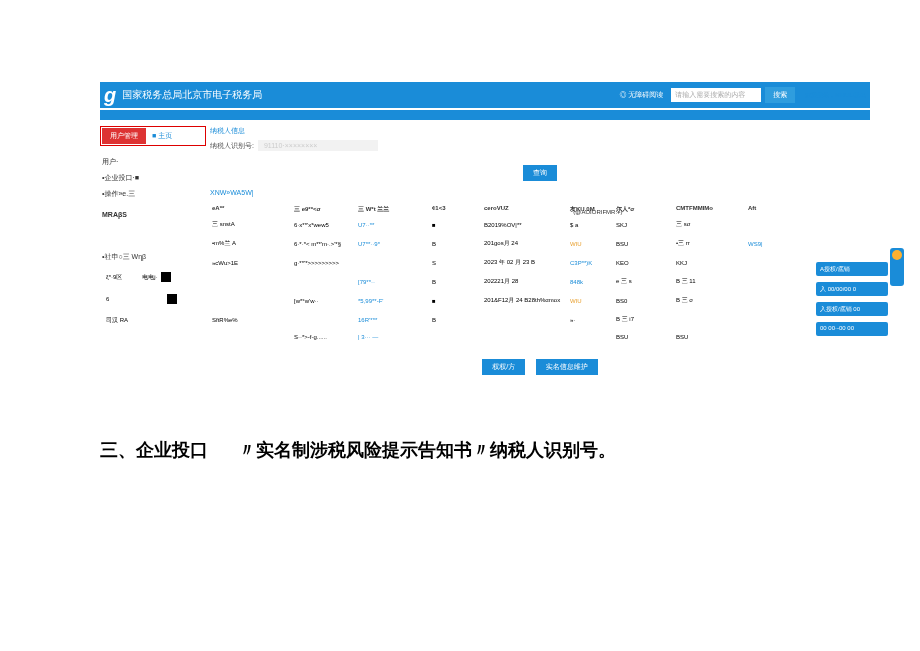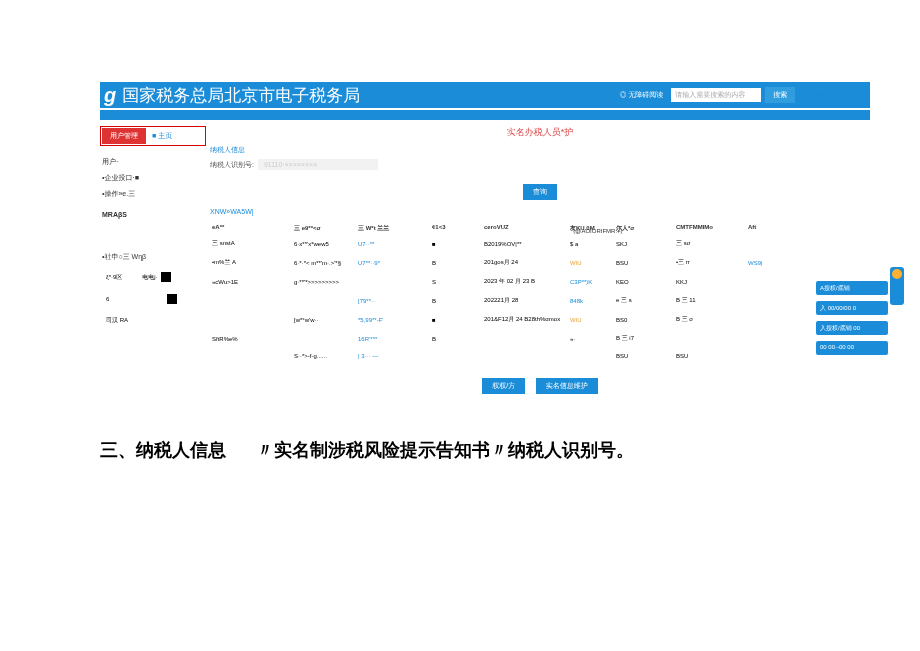--- a/index.html
+++ b/index.html
@@ -3,21 +3,21 @@
   <meta charset="utf-8">
   <style>
     * { margin: 0; padding: 0; box-sizing: border-box; }
     body { font-family: "Microsoft YaHei", Arial, sans-serif; background: #fff; width: 920px; height: 651px; position: relative; }
     
     .screenshot { position: absolute; left: 100px; top: 82px; width: 770px; }
     
     .header-bar { display: flex; align-items: center; justify-content: space-between; background: #1a8cd8; height: 26px; padding: 0 4px; }
     .logo-section { display: flex; align-items: center; }
     .logo-g { color: #fff; font-size: 20px; font-weight: bold; margin-right: 6px; font-style: italic; }
-    .logo-title { color: #fff; font-size: 17px; }
+    .logo-title { color: #fff; font-size: 10px; }
     .header-right { display: flex; align-items: center; gap: 4px; }
     .ac-badge { background: #1a8cd8; color: #fff; font-size: 7px; padding: 2px 4px; }
     .search-box { background: #fff; font-size: 7px; color: #aaa; padding: 2px 4px; width: 90px; }
     .search-btn { background: #2f9dde; color: #fff; font-size: 7px; padding: 3px 8px; }
     .welcome-txt { color: #1a8cd8; font-size: 6px; margin-left: 6px; }
     
     .sub-header { height: 10px; background: #1a8cd8; margin: 2px 0 6px 0; }
     
     .body-area { display: flex; }
     .sidebar { width: 110px; padding-right: 4px; }
@@ -86,21 +86,20 @@
         <span class="tab-link">■ 主页</span>
       </div>
       <div class="side-item">用户·</div>
       <div class="side-item">•企业投口·■</div>
       <div class="side-item">•操作»e.三</div>
       <div class="side-item side-bold">MRAβS</div>
       <div class="side-item" style="margin-top:28px;">•社申○三 Wηβ</div>
     </div>
 
     <div class="main-area">
-      <div class="page-title">实名办税人员*护</div>
       <div class="section-lbl">纳税人信息</div>
       <div class="input-row">
         <span class="input-lbl">纳税人识别号:</span>
         <span class="input-hint">91110·××××××××</span>
       </div>
       <div class="query-wrap"><span class="query-btn">查询</span></div>
       <span class="add-link">XNW»WA5W|</span>
 
       <div class="table-zone">
         <div class="thead-row">
@@ -216,14 +215,14 @@
   <div class="side2-row" style="margin-top:8px;">
       <span>6</span>
       <span class="blackbox" style="margin-left:58px;"></span>
     </div>
   <div class="side2-row" style="margin-top:8px;">
       <span>司汉 RA</span>
     </div>
 </div>
 
 <div class="instruction">
-  <span>三、纳税人信息</span><span class="instr-gap"></span><span>〃实名制涉税风险提示告知书〃纳税人识别号。</span>
+  <span>三、企业投口</span><span class="instr-gap"></span><span>〃实名制涉税风险提示告知书〃纳税人识别号。</span>
 </div>
 
 </body></html>

